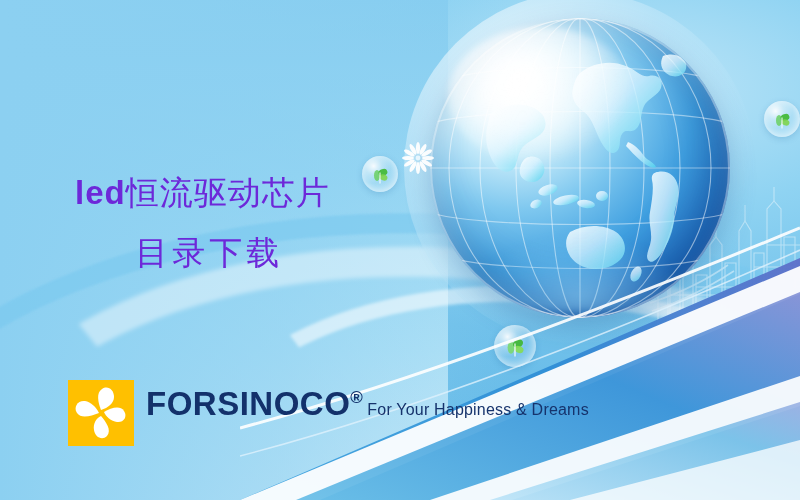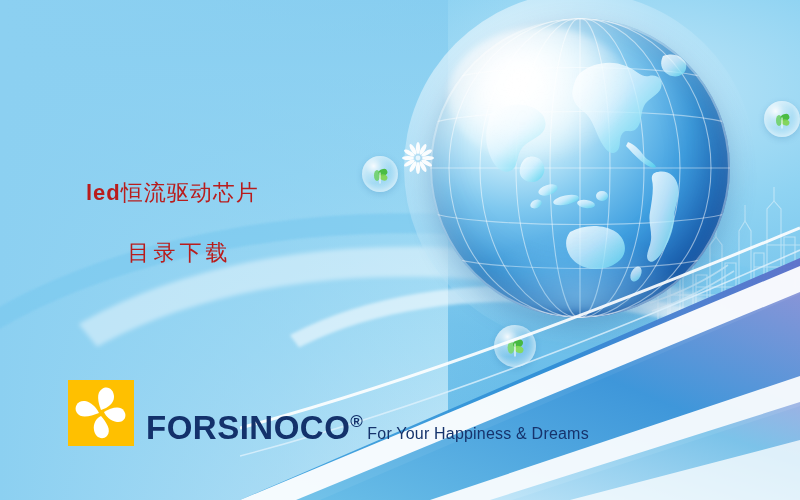--- a/index.html
+++ b/index.html
@@ -161,33 +161,33 @@
   .bubble-a{left:362px;top:156px;width:36px;height:36px;}
   .bubble-b{left:494px;top:325px;width:42px;height:42px;}
   .bubble-c{left:764px;top:101px;width:36px;height:36px;}
 
   
   .bands{position:absolute;right:0;bottom:0;width:560px;height:330px;overflow:hidden;}
   .bands svg{width:100%;height:100%;display:block;}
 
   
   .headline{
-    position:absolute;left:86px;top:163px;
-    color:#b91c1c;
+    position:absolute;left:75px;top:163px;
+    color:#6d28d9;
     font-family:"DejaVu Serif","Liberation Serif",serif;
-    font-size:22px;
+    font-size:33px;
     line-height:60px;
     letter-spacing:1px;
     white-space:nowrap;
   }
   .headline .line2{display:block;padding-left:14px;letter-spacing:4px;text-align:center;}
   .headline .lat{font-family:"Liberation Sans",sans-serif;font-weight:bold;}
 
   
-  .logo{position:absolute;left:68px;top:380px;display:flex;align-items:flex-end;}
+  .logo{position:absolute;left:68px;top:380px;display:flex;align-items:flex-start;}
   .logo-mark{
     width:66px;height:66px;
     background:#ffc000;
     display:block;
     position:relative;
   }
   .logo-mark svg{position:absolute;inset:0;width:100%;height:100%;}
   .logo-text{margin-left:12px;}
   .logo-name{
     color:#13316b;

